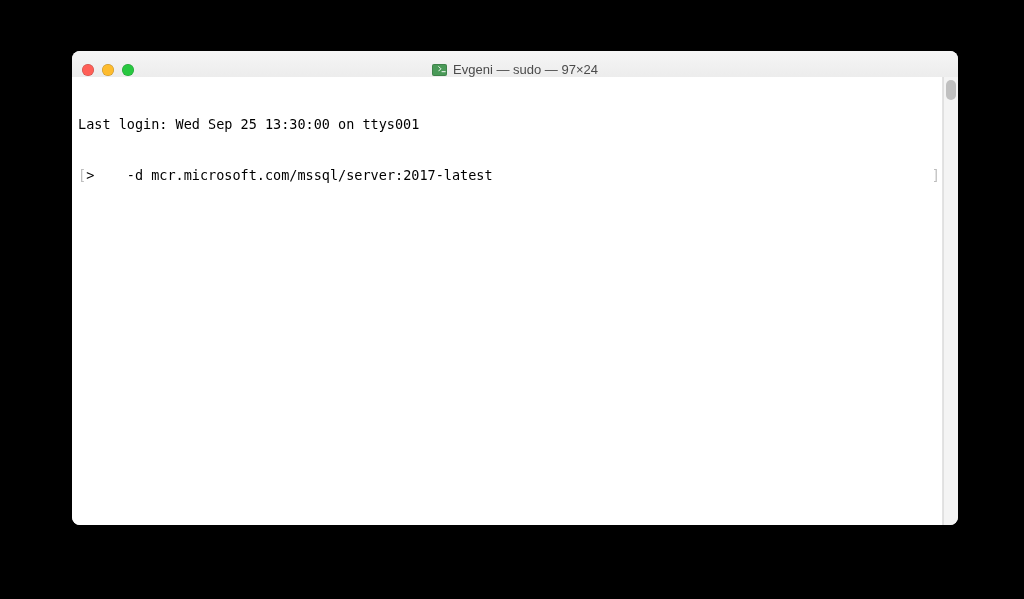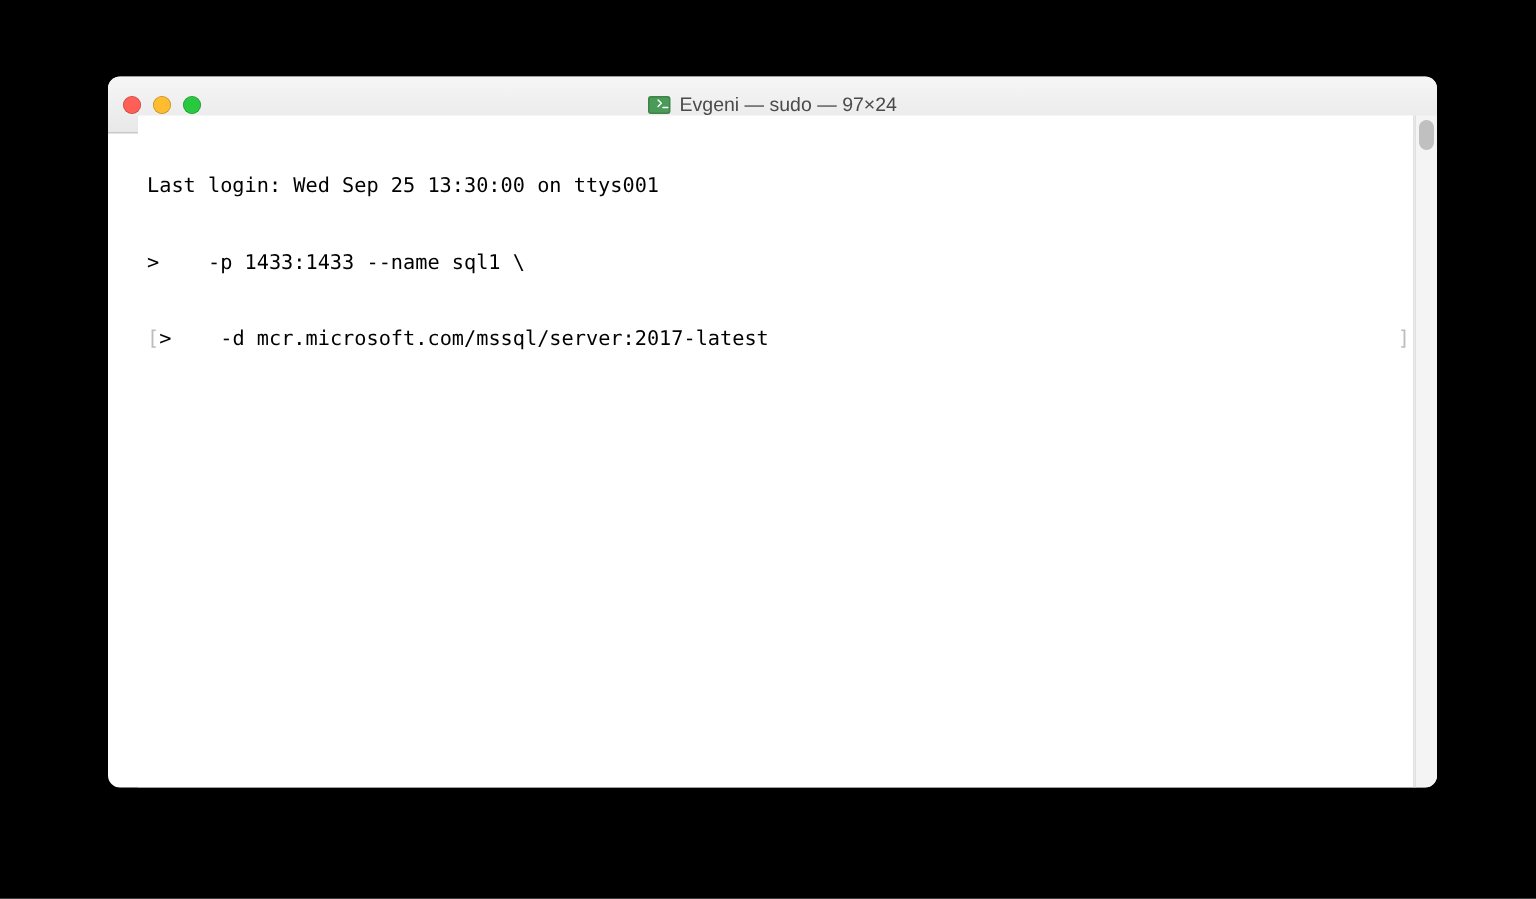--- a/index.html
+++ b/index.html
@@ -32,21 +32,20 @@
       width:15px; height:12px; border-radius:2px;
       background:#4a9a58;
       display:flex; align-items:center; justify-content:center;
       box-shadow:inset 0 0 0 1px rgba(0,0,0,.15);
     }
     .cmd-icon::before{ content:""; display:block; width:8px; height:8px; }
     .cmd-icon svg{ width:11px; height:9px; }
     .body{
       position:absolute; left:0; right:0; top:26px; bottom:0;
       display:flex;
-      margin-left:20px;
     }
     .term{
       flex:1; background:#ffffff;
       font-family:"Menlo","Consolas","DejaVu Sans Mono",monospace;
       font-size:13.5px; line-height:17px; color:#000;
       padding:5px 6px 0 6px; white-space:pre; overflow:hidden;
       border-right:1px solid #e3e3e3;
     }
     .term .line{ display:block; }
     .key-icon{
@@ -90,21 +89,20 @@
               <path d="M1 1 L4 4 L1 7" stroke="#fff" stroke-width="1.3" fill="none" stroke-linecap="round" stroke-linejoin="round"></path>
               <path d="M5.5 8 H10" stroke="#fff" stroke-width="1.3" stroke-linecap="round"></path>
             </svg>
         </span>
         <span class="txt">Evgeni — sudo — 97×24</span>
       </div>
     </div>
     <div class="body">
       <div class="term">
         <span class="line">Last login: Wed Sep 25 13:30:00 on ttys001</span>
-        <span class="line">&gt;    -p 1433:1433 --name sql1 \</span>
         <span class="line"><span class="lbracket">[</span><span>&gt;</span><span>    -d mcr.microsoft.com/mssql/server:2017-latest</span><span class="rbracket">]</span></span>
       </div>
       <div class="scrollbar">
         <div class="thumb"></div>
       </div>
     </div>
   </div>
 </div>
 
 </body></html>

